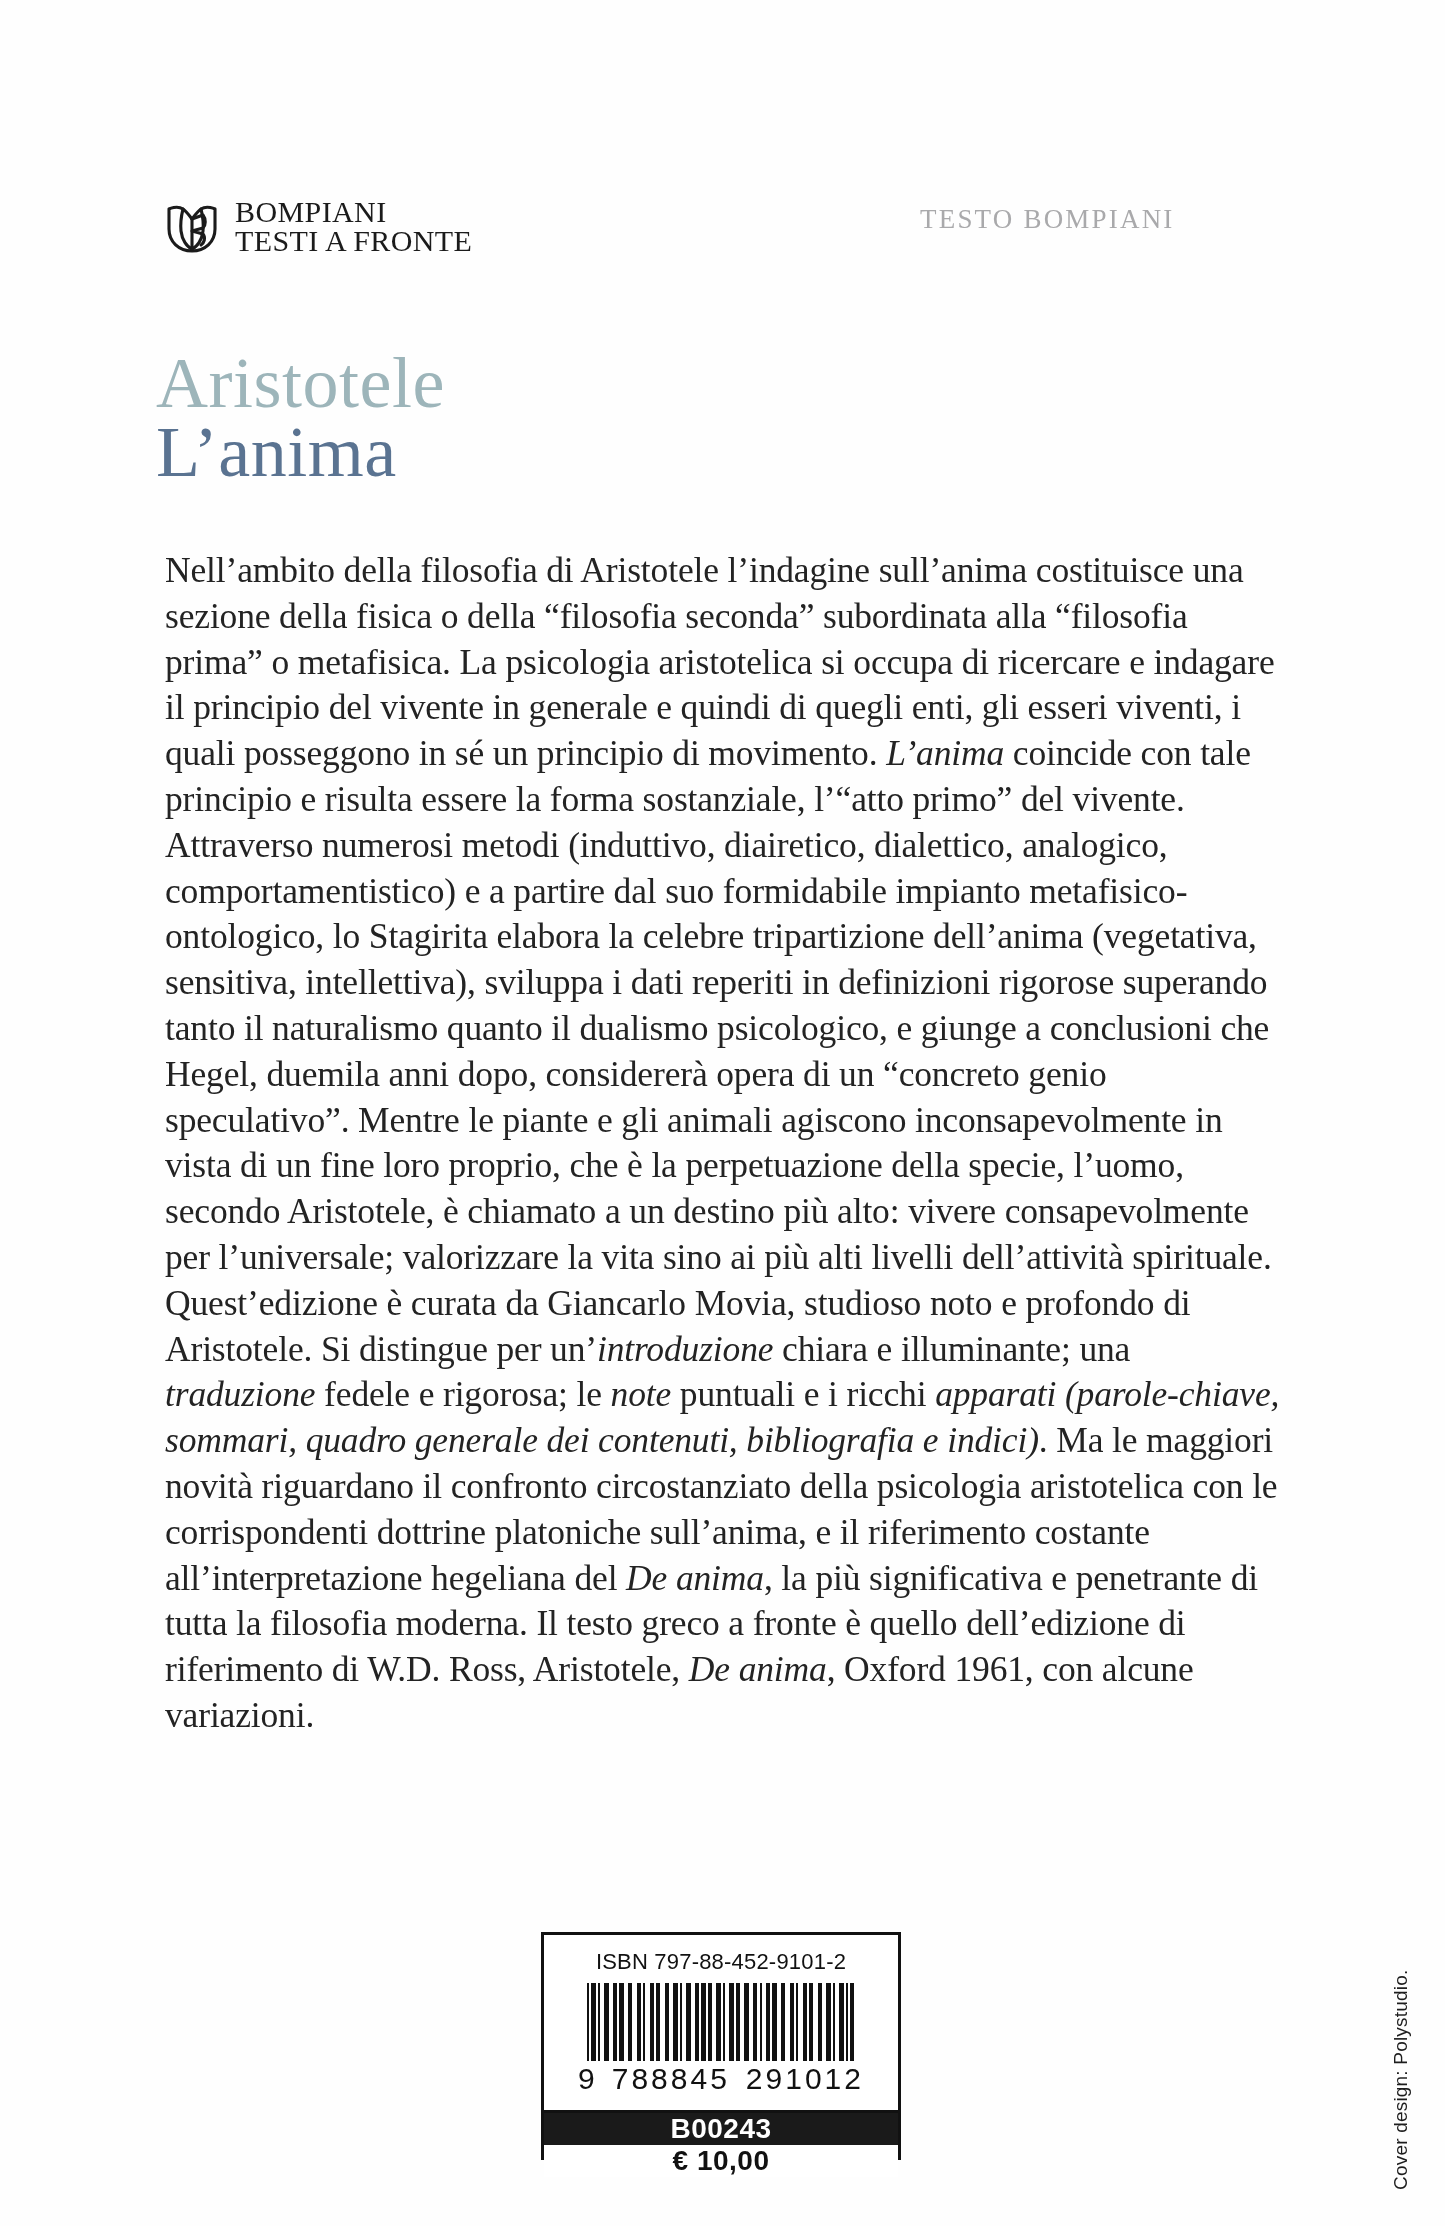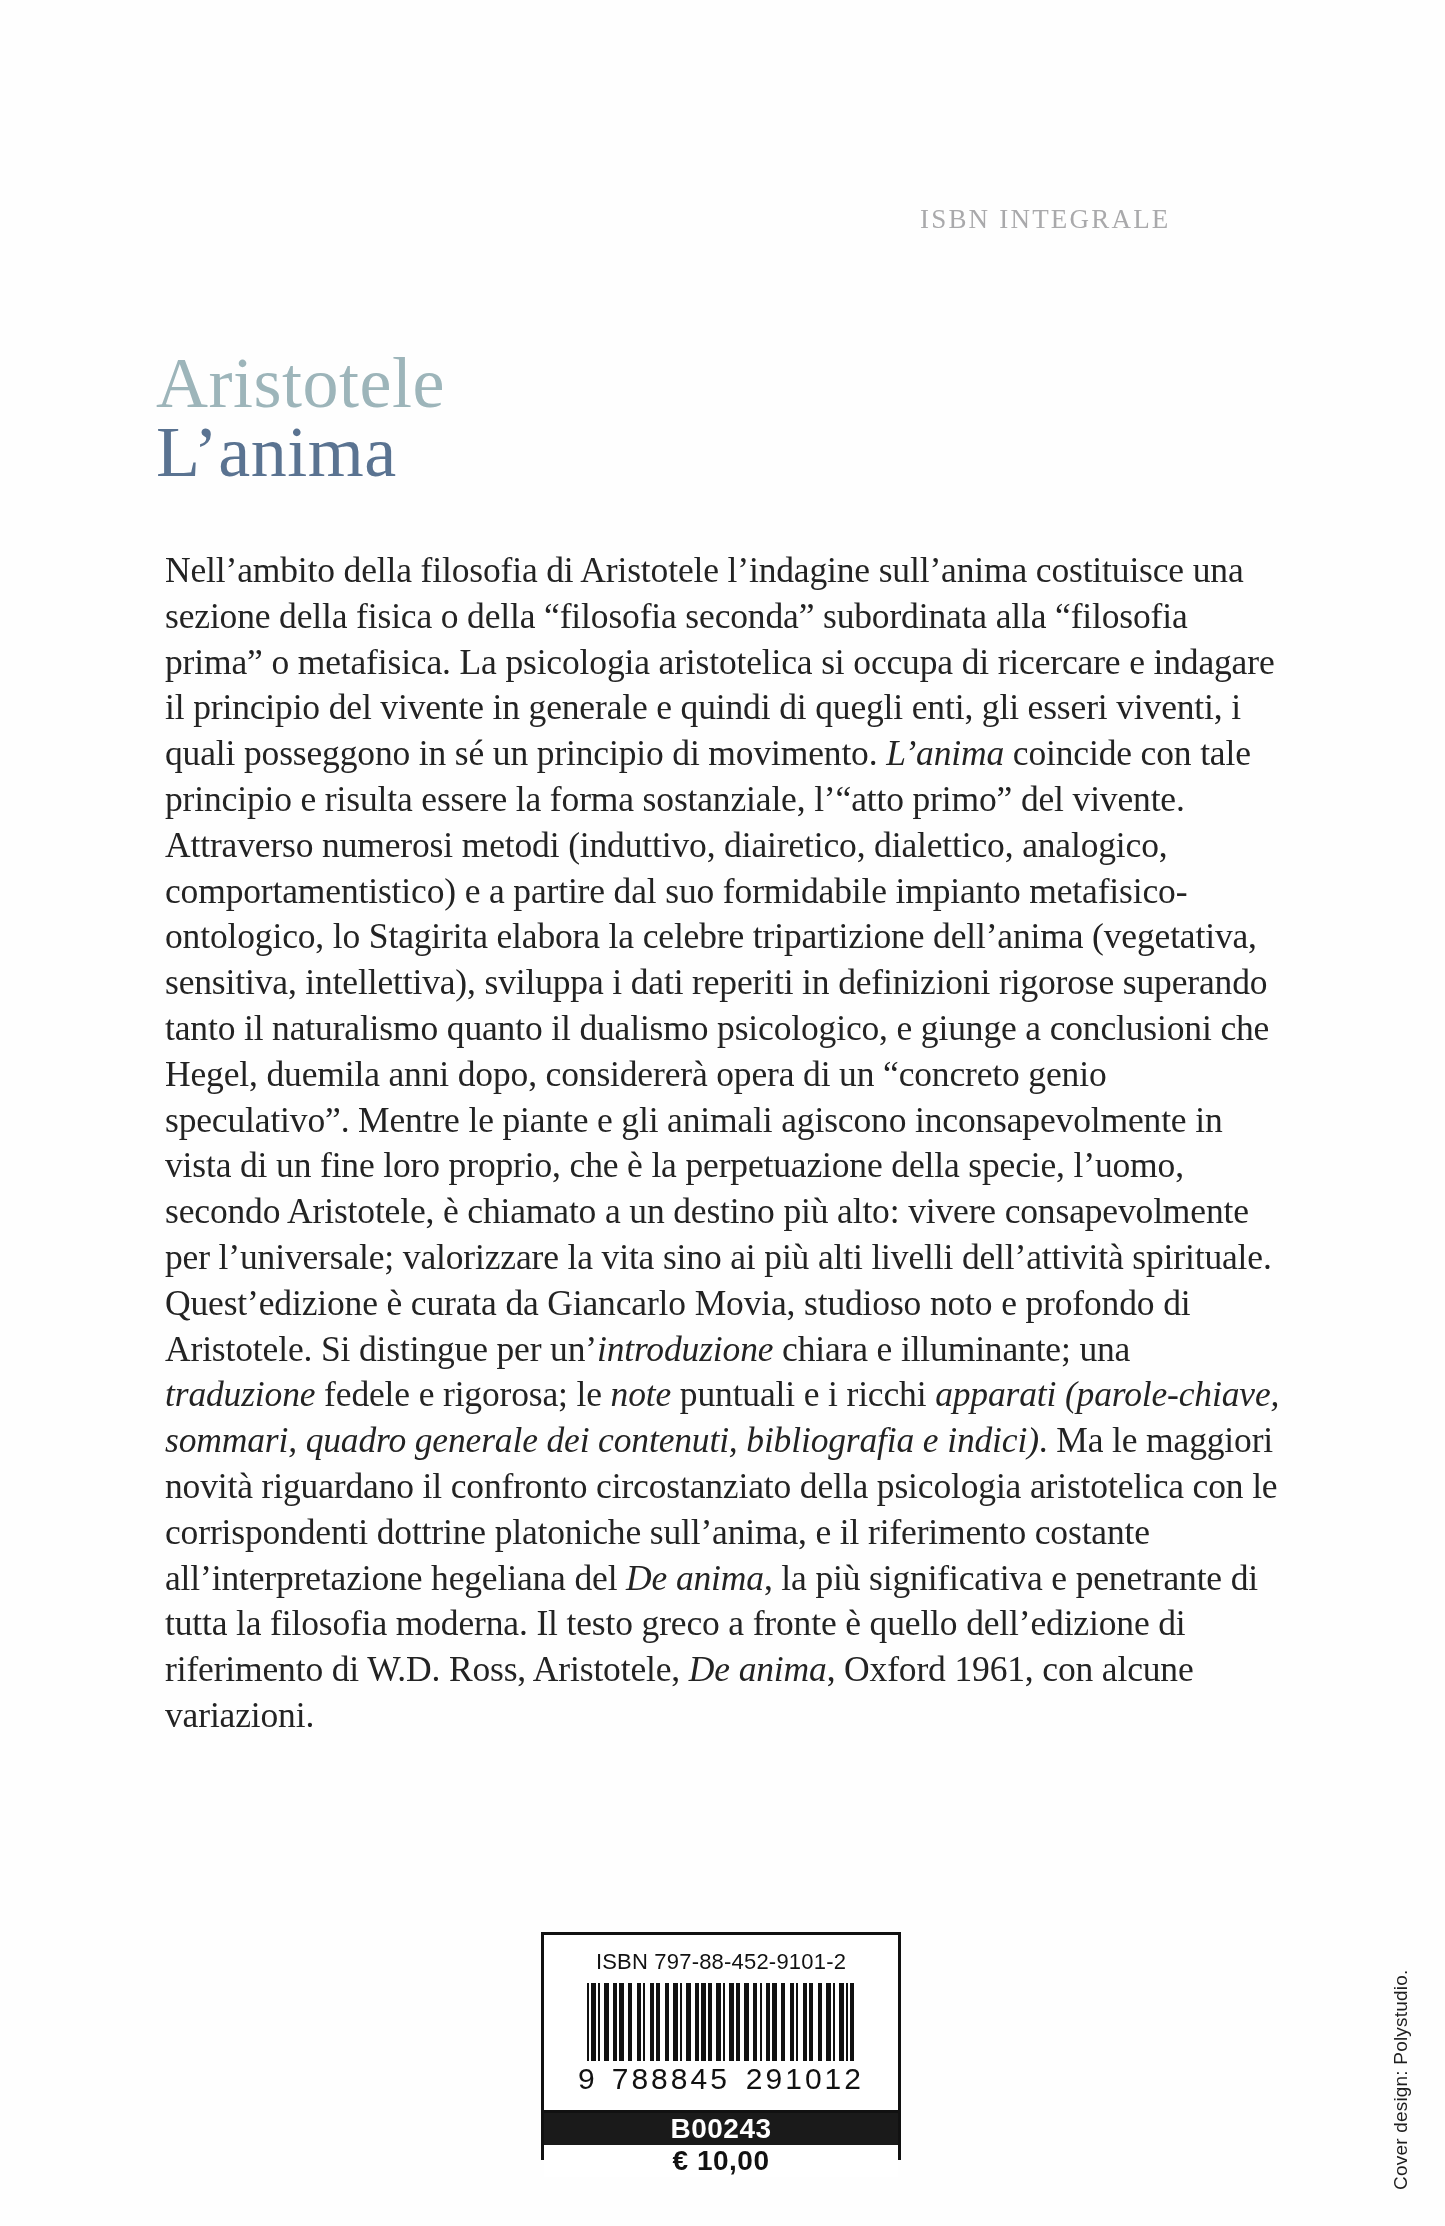--- a/index.html
+++ b/index.html
@@ -207,22 +207,37 @@
     letter-spacing: 0.2px;
   }
 </style>
 </head>
 <body>
 
 <div class="page">
 
   <div class="header">
 
-
-    <div class="testo-integrale">ISBN INTEGRALE</div>
+    <div class="brand">
+      <svg class="brand-mark" viewBox="0 0 54 58" aria-hidden="true">
+        <g fill="none" stroke="#1b1b1b" stroke-width="3.1" stroke-linejoin="round" stroke-linecap="round">
+          <path d="M4 12 C4 12 12 8 18 12 C21 14 24 18 27 22 C30 18 33 14 36 12 C42 8 50 12 50 12 L50 32 C50 45 40 54 27 54 C14 54 4 45 4 32 Z"></path>
+          <path d="M27 22 L27 52"></path>
+          <path d="M18 12 C18 12 15 24 16 34 C17 43 22 50 27 52"></path>
+          <path d="M36 12 C36 12 39 24 38 34 C37 43 32 50 27 52"></path>
+          <path d="M27 22 L38 18 C41 22 41 28 38 31 L27 34 L38 37 C41 41 39 46 36 48"></path>
+        </g>
+      </svg>
+      <div class="brand-words">
+        <span>BOMPIANI</span>
+        <span>TESTI A FRONTE</span>
+      </div>
+    </div>
+
+    <div class="testo-integrale">TESTO BOMPIANI</div>
   </div>
 
   <div class="title-block">
     <div class="author-line">Aristotele</div>
     <div class="title-line">L’anima</div>
   </div>
 
   <div class="blurb" id="blurb">
       <p style="margin: 0px;"><span>Nell’ambito della filosofia di Aristotele l’indagine sull’anima costituisce una sezione della fisica o della “filosofia seconda” subordinata alla “filosofia prima” o metafisica. La psicologia aristotelica si occupa di ricercare e indagare il principio del vivente in generale e quindi di quegli enti, gli esseri viventi, i quali posseggono in sé un principio di movimento. </span><i>L’anima</i><span> coincide con tale principio e risulta essere la forma sostanziale, l’“atto primo” del vivente. Attraverso numerosi metodi (induttivo, diairetico, dialettico, analogico, comportamentistico) e a partire dal suo formidabile impianto metafisico-ontologico, lo Stagirita elabora la celebre tripartizione dell’anima (vegetativa, sensitiva, intellettiva), sviluppa i dati reperiti in definizioni rigorose superando tanto il naturalismo quanto il dualismo psicologico, e giunge a conclusioni che Hegel, duemila anni dopo, considererà opera di un “concreto genio speculativo”. Mentre le piante e gli animali agiscono inconsapevolmente in vista di un fine loro proprio, che è la perpetuazione della specie, l’uomo, secondo Aristotele, è chiamato a un destino più alto: vivere consapevolmente per l’universale; valorizzare la vita sino ai più alti livelli dell’attività spirituale. Quest’edizione è curata da Giancarlo Movia, studioso noto e profondo di Aristotele. Si distingue per un’</span><i>introduzione</i><span> chiara e illuminante; una </span><i>traduzione</i><span> fedele e rigorosa; le </span><i>note</i><span> puntuali e i ricchi </span><i>apparati (parole-chiave, sommari, quadro generale dei contenuti, bibliografia e indici)</i><span>. Ma le maggiori novità riguardano il confronto circostanziato della psicologia aristotelica con le corrispondenti dottrine platoniche sull’anima, e il riferimento costante all’interpretazione hegeliana del </span><i>De anima</i><span>, la più significativa e penetrante di tutta la filosofia moderna. Il testo greco a fronte è quello dell’edizione di riferimento di W.D. Ross, Aristotele, </span><i>De anima</i><span>, Oxford 1961, con alcune variazioni.</span></p>
     </div>

